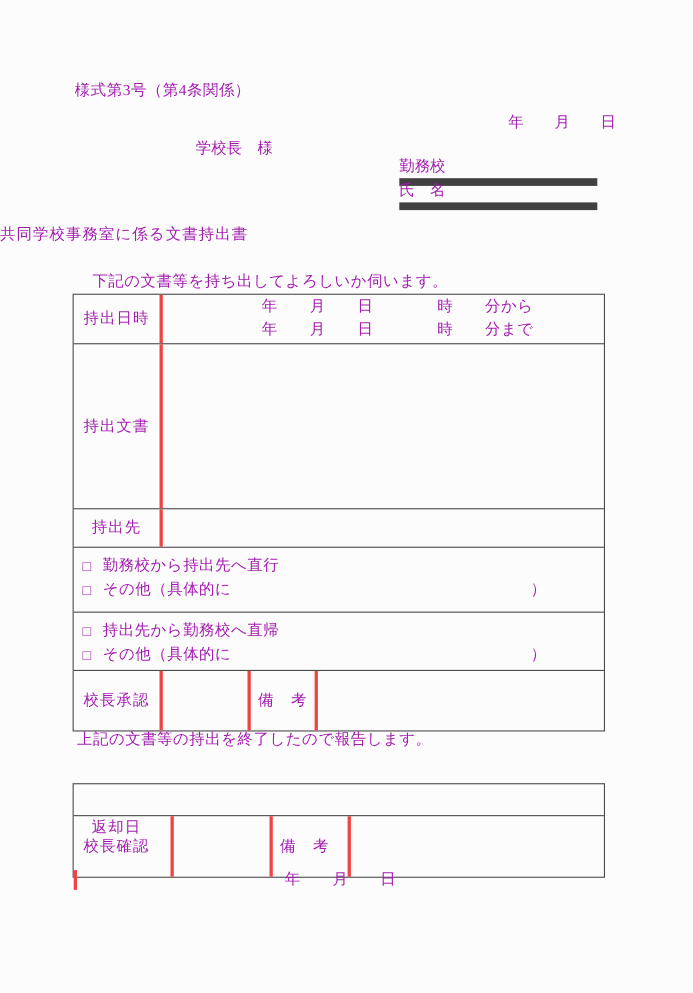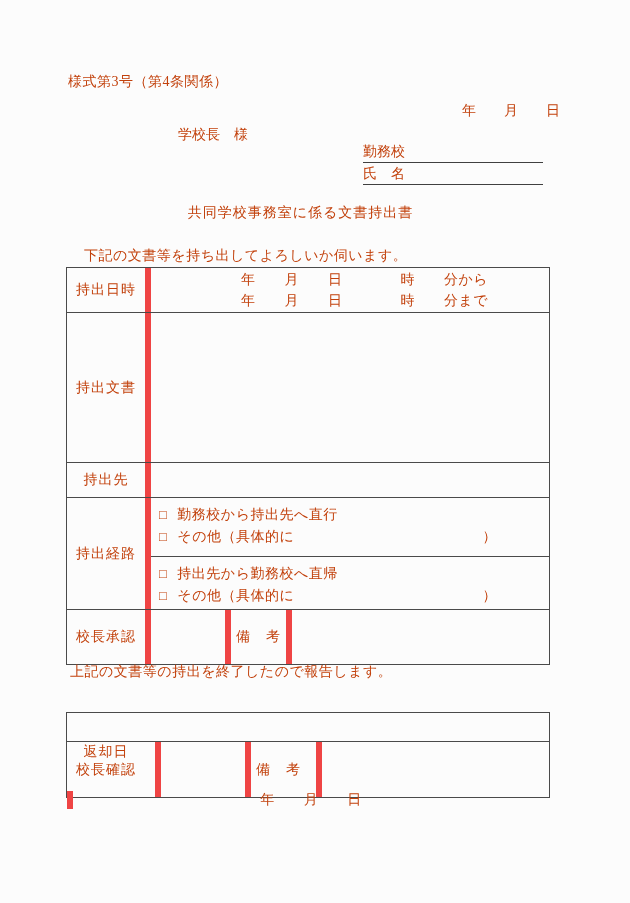--- a/index.html
+++ b/index.html
@@ -1,52 +1,52 @@
 <!DOCTYPE html>
 <html lang="ja"><head>
 <meta charset="utf-8">
 <style>
   html,body{margin:0;padding:0;background:#e8e8e8;}
   .page{
     position:relative;
     width:630px;height:903px;
     margin:0 auto;
     background:#fcfcfc;
-    color:#c2410c;
+    color:#a21caf;
     font-family:"Liberation Serif","DejaVu Serif",serif;
     font-size:14px;
     overflow:hidden;
   }
   .abs{position:absolute;}
   .form-number{left:68px;top:73px;letter-spacing:.5px;}
   .date-line{left:462px;top:102px;}
   .addressee{left:178px;top:126px;}
   .fill-line{
     left:363px;width:180px;height:18px;
-    border-bottom:1px solid #404040;
+    border-bottom:7px solid #404040;
     line-height:16px;
   }
   .workplace-line{top:144px;}
   .name-line{top:166px;}
-  .doc-title{left:0;top:204px;width:601px;text-align:center;letter-spacing:1px;}
+  .doc-title{left:0;top:204px;width:601px;letter-spacing:1px;}
   .intro{letter-spacing:.5px;}
   .request-intro{left:84px;top:247px;}
   .report-intro{left:70px;top:663px;}
 
   .tbl{
     left:66px;width:484px;
     border:1px solid #4a4a4a;
     box-sizing:border-box;
     background:transparent;
   }
   .request-table{top:267px;}
   .report-table{top:712px;}
   .row{display:flex;box-sizing:border-box;border-top:1px solid #4a4a4a;}
   .row:first-child{border-top:none;}
-  .cell{box-sizing:border-box;border-left:6px solid #ef4444;}
+  .cell{box-sizing:border-box;border-left:3px solid #ef4444;}
   .cell:first-child{border-left:none;}
   .label-cell{
     width:78px;flex:0 0 78px;
     display:flex;align-items:center;justify-content:center;
     letter-spacing:1px;
   }
   .grow{flex:1 1 auto;}
   .r-datetime{height:44px;}
   .r-documents{height:150px;text-align:center;}
   .r-destination{height:35px;}
@@ -106,21 +106,20 @@
       <div class="cell label-cell">持出文書</div>
       <div class="cell grow"></div>
     </div>
 
     <div class="row r-destination">
       <div class="cell label-cell">持出先</div>
       <div class="cell grow"></div>
     </div>
 
     <div class="row r-route">
-      <div class="cell label-cell">持出経路</div>
       <div class="cell grow route-stack">
 
         <div class="route-sub route-sub-1">
           <div class="route-line">
             <span class="checkbox">□</span>
             <span>勤務校から持出先へ直行</span>
           </div>
           <div class="route-line">
             <span class="checkbox">□</span>
             <span>その他（具体的に</span>

